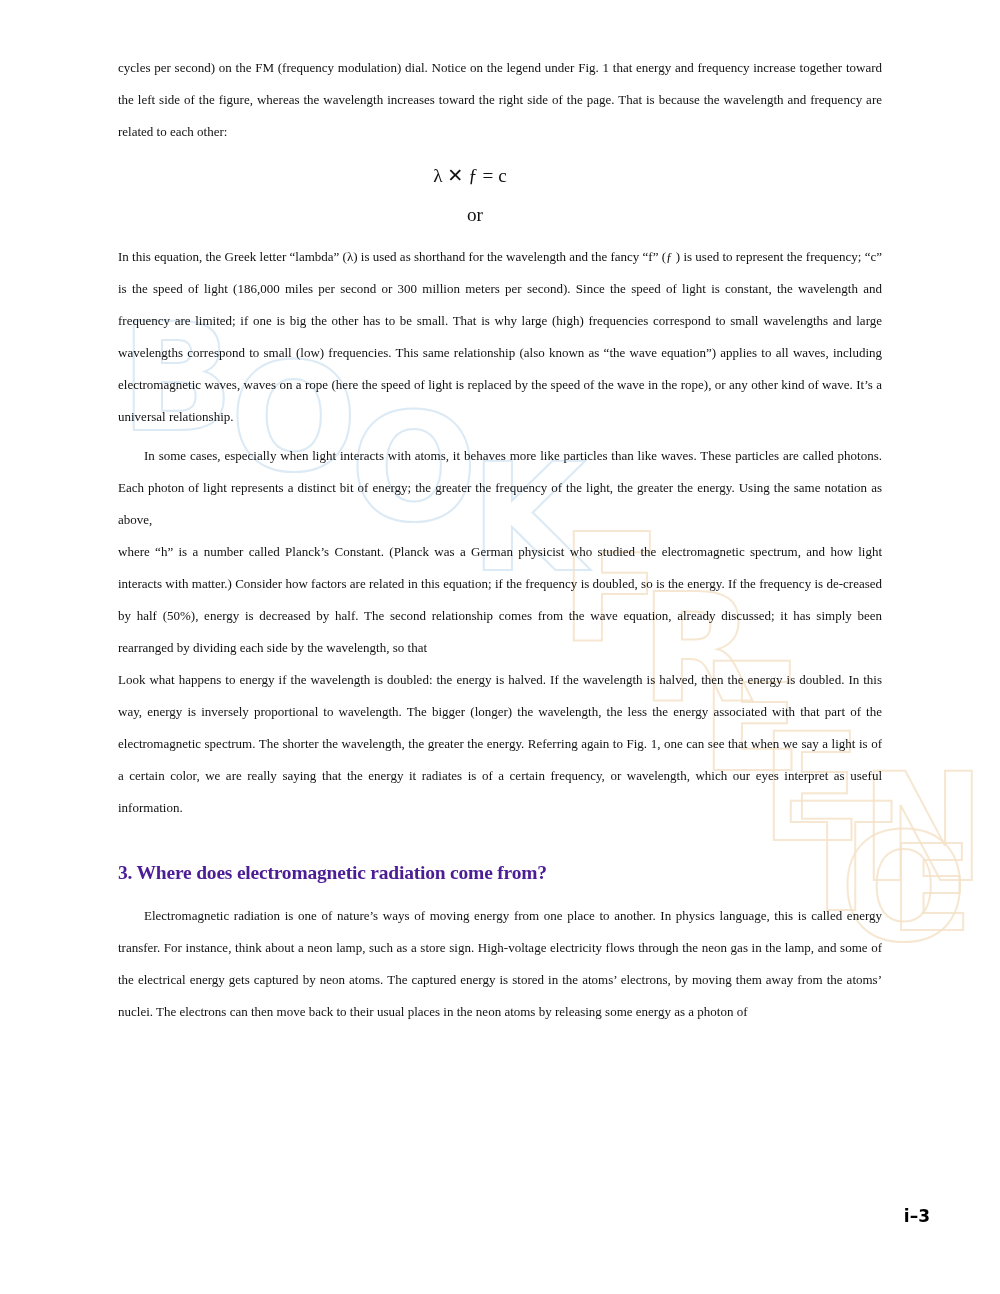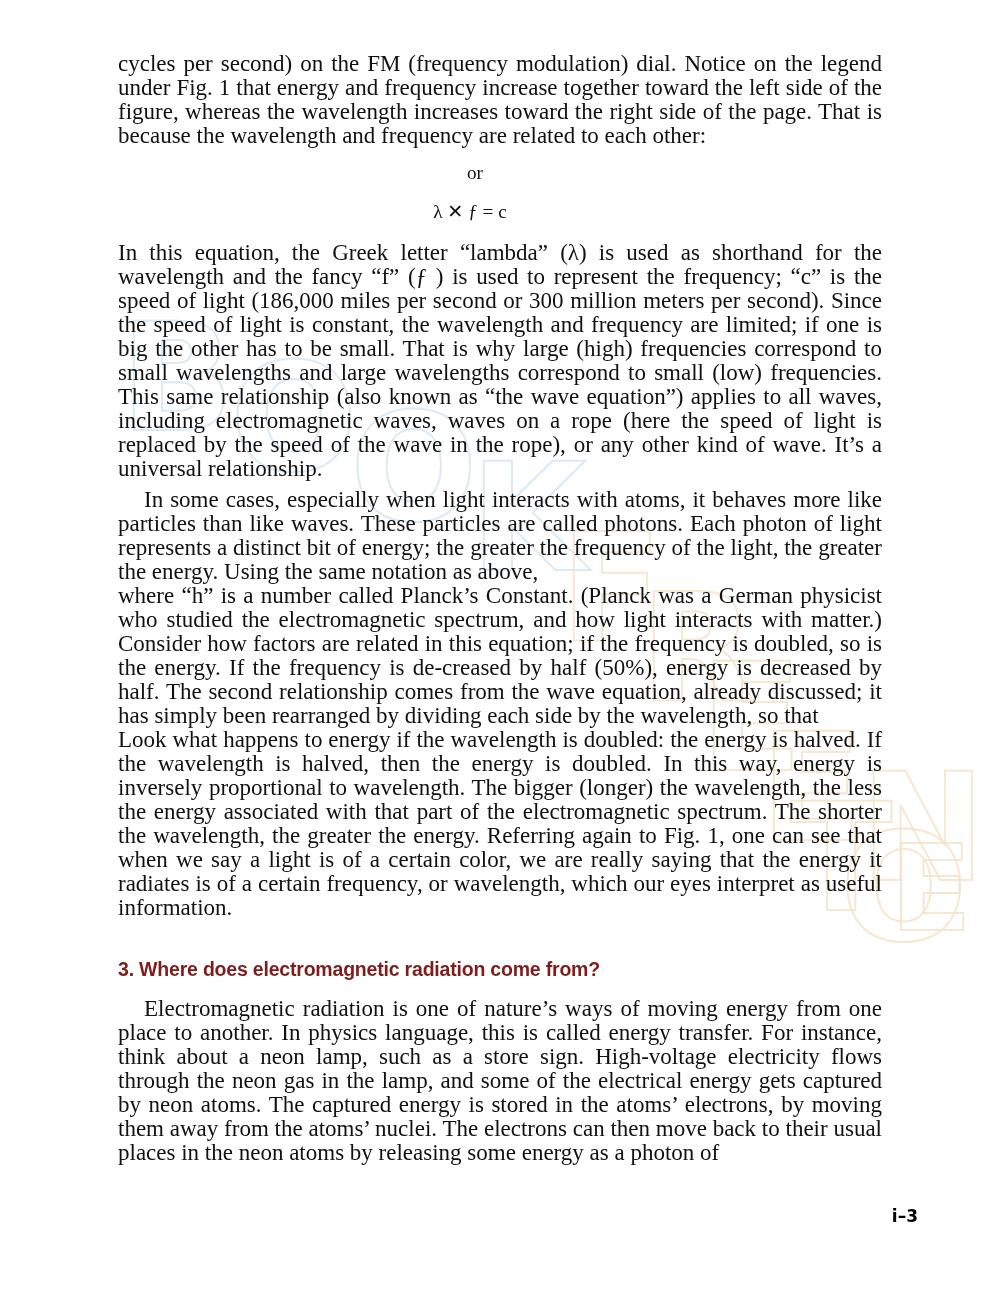--- a/index.html
+++ b/index.html
@@ -29,22 +29,22 @@
     width: 1000px;
     height: 1294px;
     pointer-events: none;
     z-index: 0;
   }
   .content {
     position: relative;
     z-index: 2;
   }
   p.body {
-    font-size: 23px;
-    line-height: 24px;
+    font-size: 13px;
+    line-height: 32px;
     margin: 0 0 0 0;
     text-align: justify;
     text-justify: inter-word;
     color: #111111;
   }
   p.body.indent {
     text-indent: 26px;
   }
   p.gap {
     margin-top: 7px;
@@ -59,30 +59,30 @@
   .eq.or {
     margin: 14px 0 14px 0;
   }
   .eq-left-shift {
     padding-right: 60px;
   }
   .eq-or-shift {
     padding-right: 50px;
   }
   h2.section {
-    font-family: Liberation Sans, sans-serif;
+    font-family: Liberation Serif, serif;
     font-size: 19.5px;
     font-weight: bold;
     letter-spacing: -0.2px;
     margin: 38px 0 16px 0;
-    color: #7f1d1d;
+    color: #4c1d95;
   }
   .folio {
     position: absolute;
-    right: 82px;
+    right: 70px;
     bottom: 68px;
     font-family: "DejaVu Sans", sans-serif;
     font-size: 17px;
     font-weight: bold;
     color: #000000;
     z-index: 3;
   }
   .wm-text {
     font-family: "DejaVu Sans", sans-serif;
     font-weight: bold;
@@ -118,23 +118,23 @@
     <text class="wm-text-2" x="840" y="940" font-size="150">O</text>
     <text class="wm-text-2" x="860" y="880" font-size="150">N</text>
     <text class="wm-text-2" x="890" y="930" font-size="120">E</text>
   </svg>
 
   <div class="content">
 
     <p class="body">cycles per second) on the FM (frequency modulation) dial. Notice on the legend under Fig. 1 that energy and frequency increase together toward the left side of the figure, whereas the wavelength increases toward the right side of the page. That is because the wavelength and frequency are related to each other:</p>
 
 
+    <div class="eq eq-left-shift">λ ✕ ƒ = c</div>
+
     <div class="eq or eq-or-shift">or</div>
-
-    <div class="eq eq-left-shift">λ ✕ ƒ = c</div>
 
     <p class="body">In this equation, the Greek letter “lambda” (λ) is used as shorthand for the wavelength and the fancy “f” (ƒ ) is used to represent the frequency; “c” is the speed of light (186,000 miles per second or 300 million meters per second). Since the speed of light is constant, the wavelength and frequency are limited; if one is big the other has to be small. That is why large (high) frequencies correspond to small wavelengths and large wavelengths correspond to small (low) frequencies. This same relationship (also known as “the wave equation”) applies to all waves, including electromagnetic waves, waves on a rope (here the speed of light is replaced by the speed of the wave in the rope), or any other kind of wave. It’s a universal relationship.</p>
 
     <p class="body indent gap">In some cases, especially when light interacts with atoms, it behaves more like particles than like waves. These particles are called photons. Each photon of light represents a distinct bit of energy; the greater the frequency of the light, the greater the energy. Using the same notation as above,</p>
 
 
     <p class="body">where “h” is a number called Planck’s Constant. (Planck was a German physicist who studied the electromagnetic spectrum, and how light interacts with matter.) Consider how factors are related in this equation; if the frequency is doubled, so is the energy. If the frequency is de-creased by half (50%), energy is decreased by half. The second relationship comes from the wave equation, already discussed; it has simply been rearranged by dividing each side by the wavelength, so that</p>
 
 
     <p class="body">Look what happens to energy if the wavelength is doubled:  the energy is halved. If the wavelength is halved, then the energy is doubled. In this way, energy is inversely proportional to wavelength. The bigger (longer) the wavelength, the less the energy associated with that part of the electromagnetic spectrum. The shorter the wavelength, the greater the energy. Referring again to Fig. 1, one can see that when we say a light is of a certain color, we are really saying that the energy it radiates is of a certain frequency, or wavelength, which our eyes interpret as useful information.</p>

